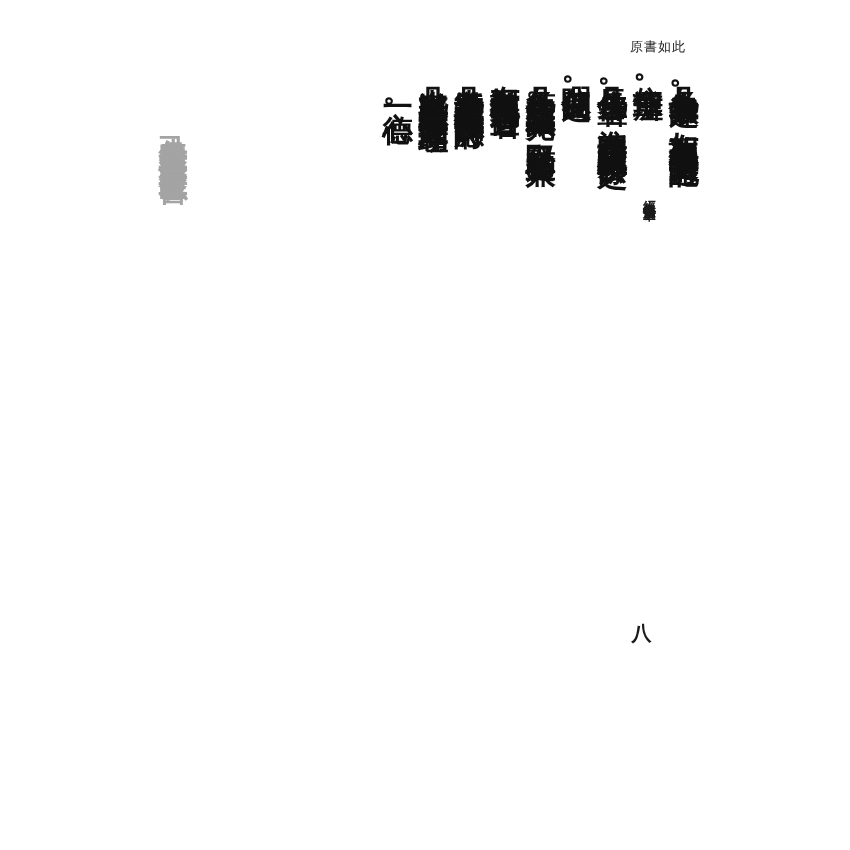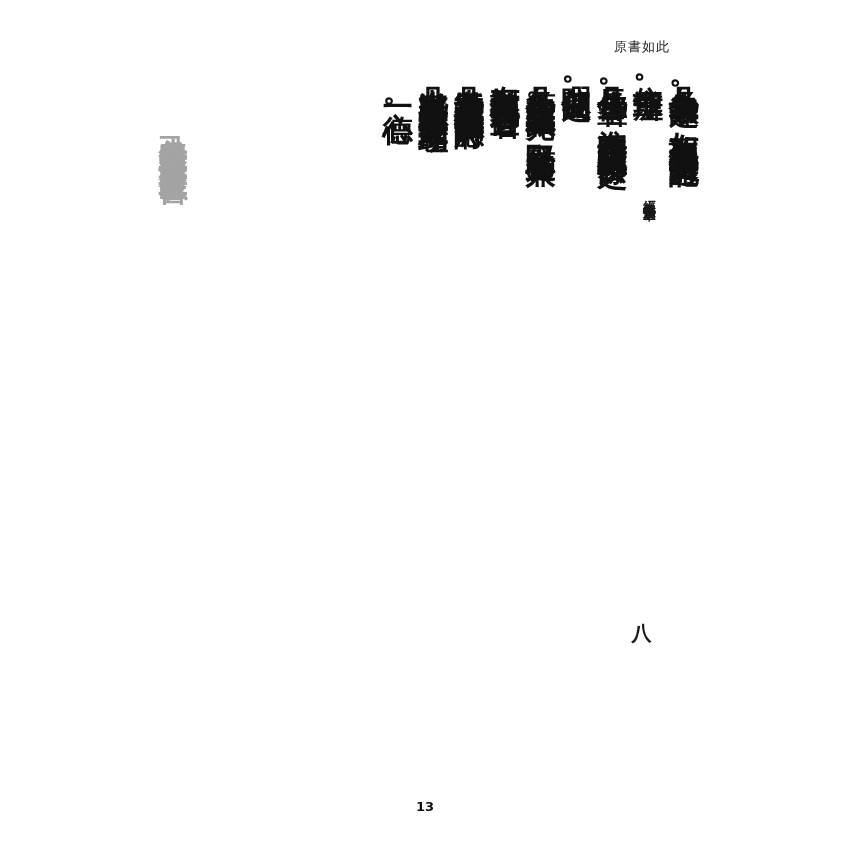--- a/index.html
+++ b/index.html
@@ -17,21 +17,21 @@
   }
   .page {
     position: absolute;
     inset: 0;
   }
 
   
   .top-note {
     position: absolute;
     top: 38px;
-    right: 180px;
+    right: 164px;
     font-family: "DejaVu Sans", sans-serif;
     font-size: 13px;
     letter-spacing: 1px;
     color: #1a1a1a;
     white-space: nowrap;
   }
 
   
   .scan {
     position: absolute;
@@ -146,14 +146,13 @@
       <div class="col indent-1">心一德。</div>
     </div>
 
     <div class="running-head">經生會自治會規章</div>
 
     <div class="folio-cn">八</div>
 
     <div class="ghost">己未年六月男女刀疾照胃之言言吾主另長以匡書</div>
   </div>
 
-  <div class="page-number">13</div>
 </div>
 
 </body></html>

